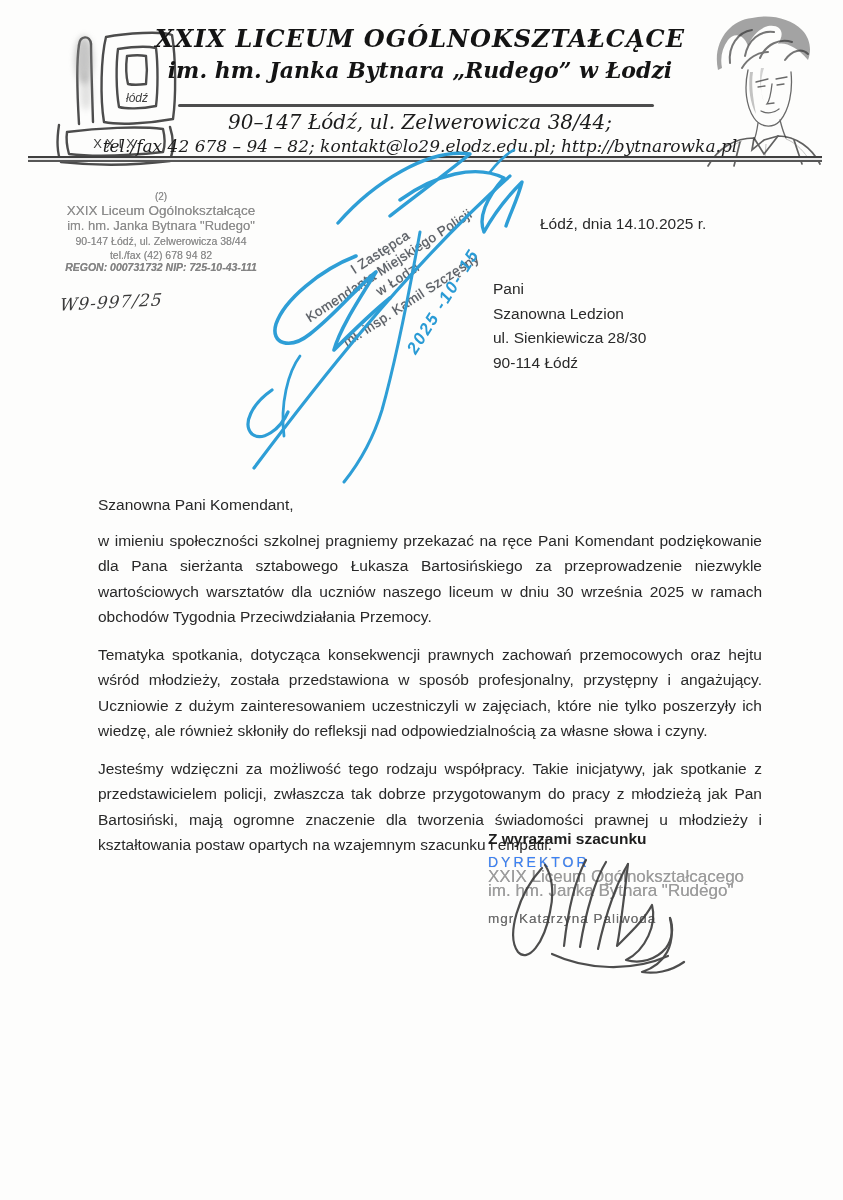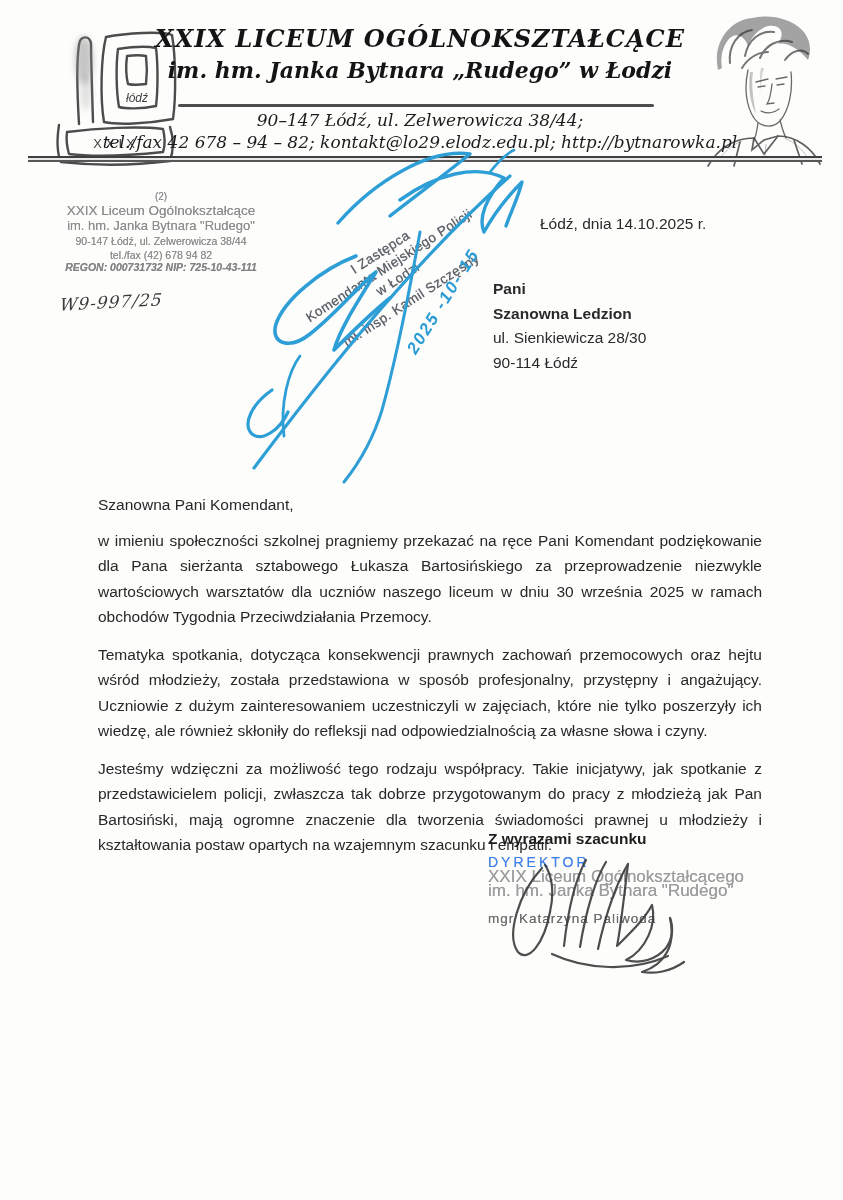--- a/index.html
+++ b/index.html
@@ -13,21 +13,21 @@
     position:absolute;left:150px;top:24px;width:540px;text-align:center;
     font-family:"DejaVu Serif",serif;font-style:italic;font-weight:bold;color:#141414;
   }
   .school-name .l1{font-size:24px;letter-spacing:1px;}
   .school-name .l2{font-size:22px;margin-top:4px;text-align:center;}
   .rule-center{position:absolute;left:178px;top:104px;width:476px;height:3px;background:#4d4d4d;border-radius:2px;}
   .head-address{
     position:absolute;left:90px;top:110px;width:660px;text-align:center;
     font-family:"DejaVu Serif",serif;font-style:italic;color:#1c1c1c;
   }
-  .head-address .a1{font-size:17px;text-align:center;}
+  .head-address .a1{font-size:20px;text-align:center;}
   .head-address .a2{font-size:17px;margin-top:2px;}
   .rule-full{
     position:absolute;left:28px;top:156px;width:794px;height:6px;
     background:linear-gradient(to bottom,#3f3f3f 0 2px,#e8e8e8 2px 4px,#575757 4px 6px);
   }
   
   .school-stamp{
     position:absolute;left:56px;top:191px;width:210px;text-align:center;
     color:#8d8d8d;text-shadow:0 0 0.6px #9a9a9a;
   }
@@ -52,21 +52,21 @@
   .police-stamp .sig-line{margin-top:9px;font-size:13.5px;}
   .blue-date{
     position:absolute;left:420px;top:338px;
     transform:rotate(-58deg);transform-origin:0 100%;
     color:#2a9bd5;font-size:17px;font-weight:bold;font-style:italic;
     letter-spacing:2px;white-space:nowrap;
   }
   
   .dateline{position:absolute;left:540px;top:215px;font-size:15.5px;color:#2a2a2a;}
   .recipient{position:absolute;left:493px;top:277px;font-size:15.5px;line-height:24.5px;color:#2a2a2a;}
-  .recipient .b{font-weight:bold;}
+  .recipient .b{font-weight:normal;}
   
   .body-block{position:absolute;left:98px;top:490px;width:664px;font-size:15.5px;line-height:25.5px;color:#282828;}
   .body-block .greet{margin:2px 0 10px 0;}
   .body-block p{margin:0 0 12px 0;text-align:justify;}
   
   .closing{position:absolute;left:488px;top:830px;width:280px;text-align:left;}
   .closing .regards{font-size:15.5px;font-weight:bold;color:#1e1e1e;}
   .closing .dir{margin-top:6px;font-size:14px;letter-spacing:3px;color:#3b82f6;text-shadow:0 0 0.7px #a0a0a0;}
   .closing .org{font-size:17px;line-height:13.5px;color:#9c9c9c;text-shadow:0 0 0.6px #a6a6a6;}
   .closing .name{margin-top:14px;font-size:13.5px;letter-spacing:1px;color:#6e6e6e;text-shadow:0 0 0.6px #7d7d7d;}

